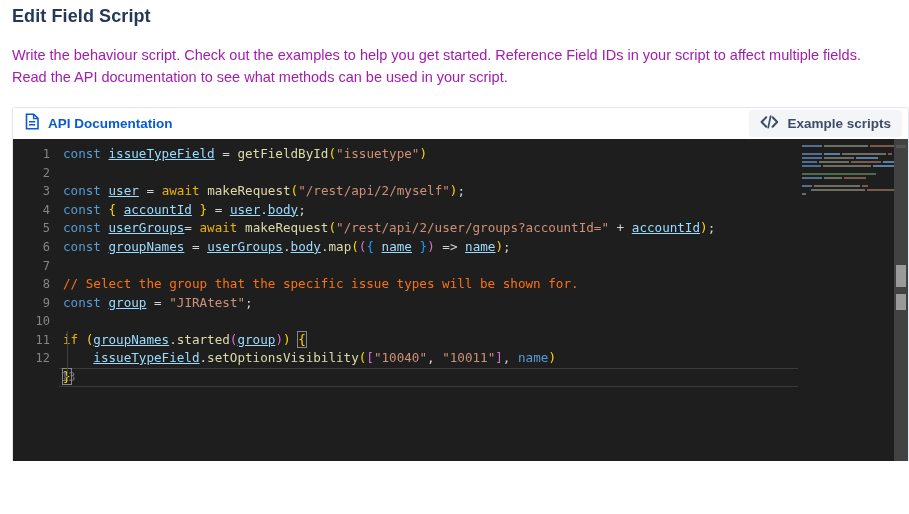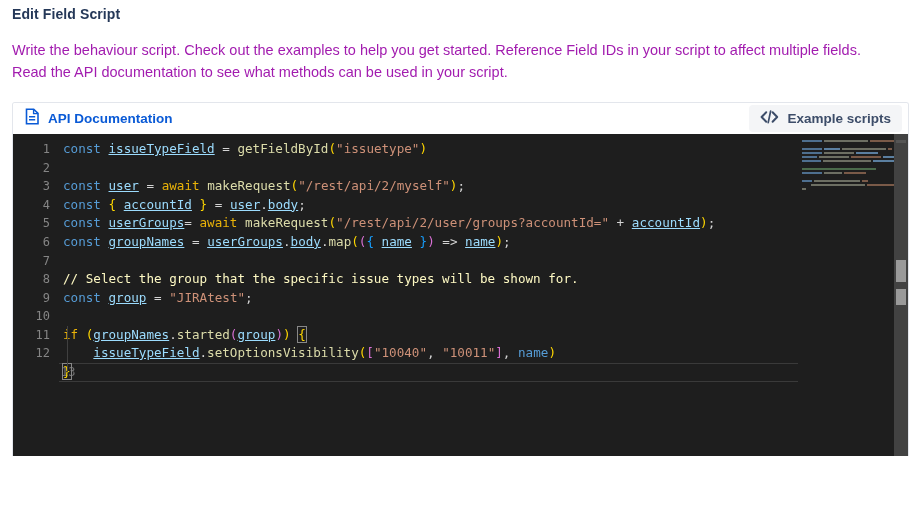--- a/index.html
+++ b/index.html
@@ -17,21 +17,21 @@
   .page {
     position: relative;
     width: 909px;
     height: 514px;
     box-sizing: border-box;
     padding: 0 10px;
   }
   .page-title {
     margin: 0;
     padding: 6px 0 0 2px;
-    font-size: 14px;
+    font-size: 18px;
     font-weight: bold;
     letter-spacing: 0.1px;
     color: #253858;
   }
   .description {
     margin: 17px 0 0 2px;
     font-size: 14.5px;
     line-height: 1.55;
     color: #a21caf;
     max-width: 890px;
@@ -187,21 +187,21 @@
     left: 8px;
     top: 0;
     width: 1px;
     background: #404040;
   }
   .kw       { color: #569cd6; }
   .kw2      { color: #eab308; }
   .fn       { color: #dcdcaa; }
   .var      { color: #9cdcfe; text-decoration: underline; }
   .str      { color: #ce9178; }
-  .cmt      { color: #fef9c3; }
+  .cmt      { color: #f97316; }
   .op       { color: #d4d4d4; }
   .paren1   { color: #ffd700; }
   .paren2   { color: #da70d6; }
   .paren3   { color: #179fff; }
   .bracket-match {
     outline: 1px solid #888888;
     background: transparent;
   }
   .minimap {
     position: absolute;

